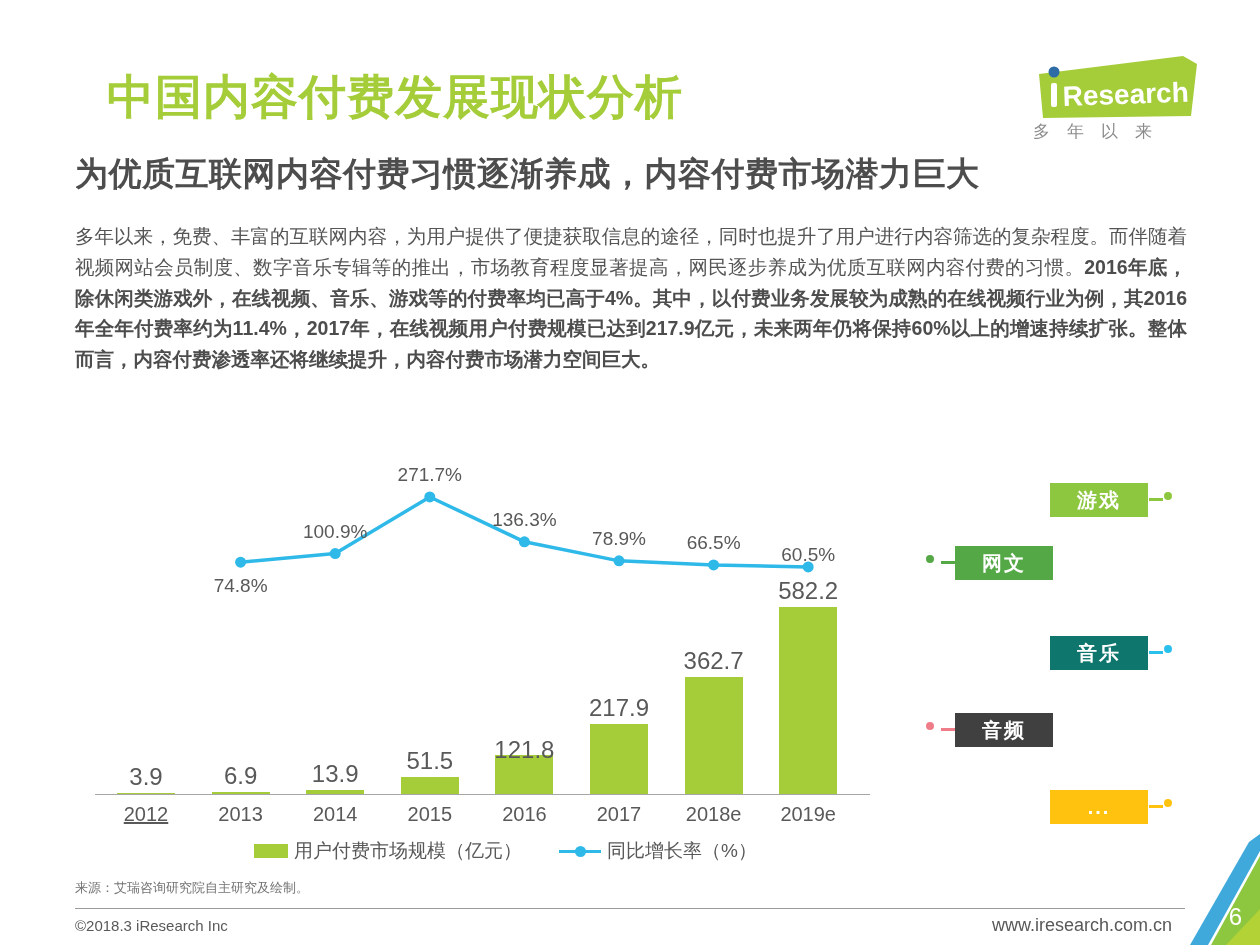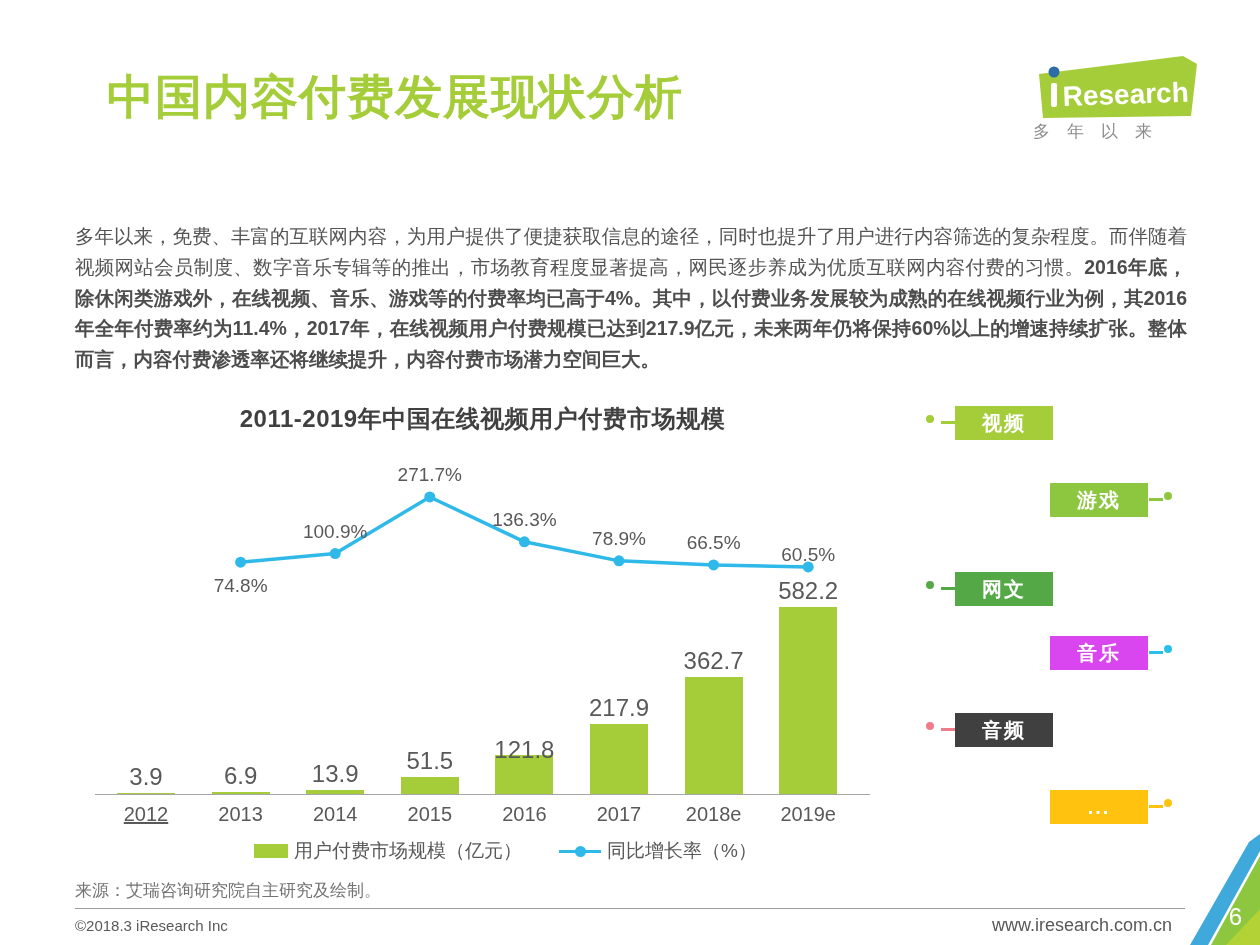--- a/index.html
+++ b/index.html
@@ -44,21 +44,21 @@
   .tag-ring { position:absolute; top:9px; width:8px; height:8px; border-radius:50%; border-width:4px; border-style:solid; background:#ffffff; }
   .tag-line { position:absolute; top:15px; width:14px; height:3px; }
   .tag-left .tag-ring { left:6px; }
   .tag-left .tag-line { left:21px; }
   .tag-left .tag-box { left:35px; }
   .tag-right .tag-box { left:130px; }
   .tag-right .tag-line { left:229px; }
   .tag-right .tag-ring { left:244px; }
 
   
-  #source-note { position:absolute; left:75px; top:879px; font-size:17px; color:#737373; }
+  #source-note { position:absolute; left:75px; top:879px; font-size:13px; color:#737373; }
   #footer-divider { position:absolute; left:75px; top:908px; width:1110px; height:1px; background:#9b9b9b; }
   #footer-copyright { position:absolute; left:75px; top:917px; font-size:15px; color:#595959; }
   #footer-website { position:absolute; right:88px; top:915px; font-size:18px; color:#595959; text-decoration:none; }
   #corner-art { position:absolute; right:0; bottom:0; }
   #page-number { position:absolute; right:18px; bottom:14px; font-size:24px; color:#ffffff; }
 </style>
 </head>
 <body>
 
 <div id="page">
@@ -66,24 +66,24 @@
   <h1 id="main-title">中国内容付费发展现状分析</h1>
 
   <svg id="logo" viewBox="0 0 180 100">
     <polygon points="14,24 158,6 172,14 166,66 18,68" fill="#a5cd39"></polygon>
     <rect x="26" y="33" width="6" height="24" rx="2" fill="#ffffff"></rect>
     <circle cx="29" cy="22" r="5.5" fill="#2d6ca5"></circle>
     <text id="logo-brand-text" x="38" y="56" fill="#ffffff" font-size="28" font-weight="700" transform="rotate(-2 38 56)">Research</text>
   </svg>
   <div id="logo-caption">多年以来</div>
 
+  <h2 id="subtitle">为优质互联网内容付费习惯逐渐养成，内容付费市场潜力巨大</h2>
 
   <p id="body-paragraph"><span>多年以来，免费、丰富的互联网内容，为用户提供了便捷获取信息的途径，同时也提升了用户进行内容筛选的复杂程度。而伴随着视频网站会员制度、数字音乐专辑等的推出，市场教育程度显著提高，网民逐步养成为优质互联网内容付费的习惯。</span><b>2016年底，除休闲类游戏外，在线视频、音乐、游戏等的付费率均已高于4%。其中，以付费业务发展较为成熟的在线视频行业为例，其2016年全年付费率约为11.4%，2017年，在线视频用户付费规模已达到217.9亿元，未来两年仍将保持60%以上的增速持续扩张。整体而言，内容付费渗透率还将继续提升，内容付费市场潜力空间巨大。</b></p>
 
-  <div id="chart-title">2011-2019年中国在线视频用户付费市场规模</div>
 
   <div id="chart">
     <div id="plot">
         <div class="bar" style="left: 22px; height: 1.25346px; background: rgb(165, 205, 57);"></div>
         <div class="bar-value-label" style="left: 6px; top: 307.747px;">3.9</div>
         <div class="bar" style="left: 116.6px; height: 2.21766px; background: rgb(165, 205, 57);"></div>
         <div class="bar-value-label" style="left: 100.6px; top: 306.782px;">6.9</div>
         <div class="bar" style="left: 211.2px; height: 4.46746px; background: rgb(165, 205, 57);"></div>
         <div class="bar-value-label" style="left: 195.2px; top: 304.533px;">13.9</div>
         <div class="bar" style="left: 305.8px; height: 16.5521px; background: rgb(165, 205, 57);"></div>
@@ -131,37 +131,32 @@
       <div class="x-label" style="left: 98.6px;">2013</div>
       <div class="x-label" style="left: 193.2px;">2014</div>
       <div class="x-label" style="left: 287.8px;">2015</div>
       <div class="x-label" style="left: 382.4px;">2016</div>
       <div class="x-label" style="left: 477px;">2017</div>
       <div class="x-label" style="left: 571.6px;">2018e</div>
       <div class="x-label" style="left: 666.2px;">2019e</div>
     </div>
 
   <div id="tags">
-      <div class="tag-row tag-left" style="top: 11px;">
-        <div class="tag-box" style="background: rgb(165, 205, 57);">视频</div>
-        <div class="tag-line" style="background: rgb(165, 205, 57);"></div>
-        <div class="tag-ring" style="border-color: rgb(165, 205, 57);"></div>
-      </div>
       <div class="tag-row tag-right" style="top: 88px;">
         <div class="tag-box" style="background: rgb(141, 198, 63);">游戏</div>
         <div class="tag-line" style="background: rgb(141, 198, 63);"></div>
         <div class="tag-ring" style="border-color: rgb(141, 198, 63);"></div>
       </div>
-      <div class="tag-row tag-left" style="top: 177px; font-family: Liberation Mono, monospace;">
+      <div class="tag-row tag-left" style="top: 151px; font-family: Liberation Mono, monospace;">
         <div class="tag-box" style="background: rgb(84, 168, 69);">网文</div>
         <div class="tag-line" style="background: rgb(84, 168, 69);"></div>
         <div class="tag-ring" style="border-color: rgb(84, 168, 69);"></div>
       </div>
       <div class="tag-row tag-right" style="top: 241px;">
-        <div class="tag-box" style="background: #d946ef;">音乐</div>
+        <div class="tag-box" style="background: #0f766e;">音乐</div>
         <div class="tag-line" style="background: rgb(41, 192, 236);"></div>
         <div class="tag-ring" style="border-color: rgb(41, 192, 236);"></div>
       </div>
       <div class="tag-row tag-left" style="top: 318px;">
         <div class="tag-box" style="background: #404040;">音频</div>
         <div class="tag-line" style="background: rgb(238, 125, 137);"></div>
         <div class="tag-ring" style="border-color: rgb(238, 125, 137);"></div>
       </div>
       <div class="tag-row tag-right" style="top: 395px;">
         <div class="tag-box" style="background: rgb(255, 194, 14);">...</div>

